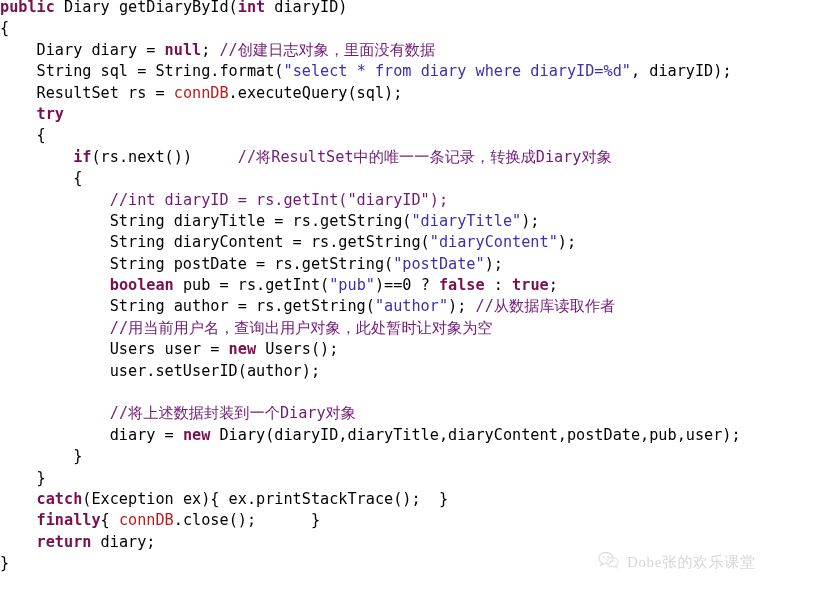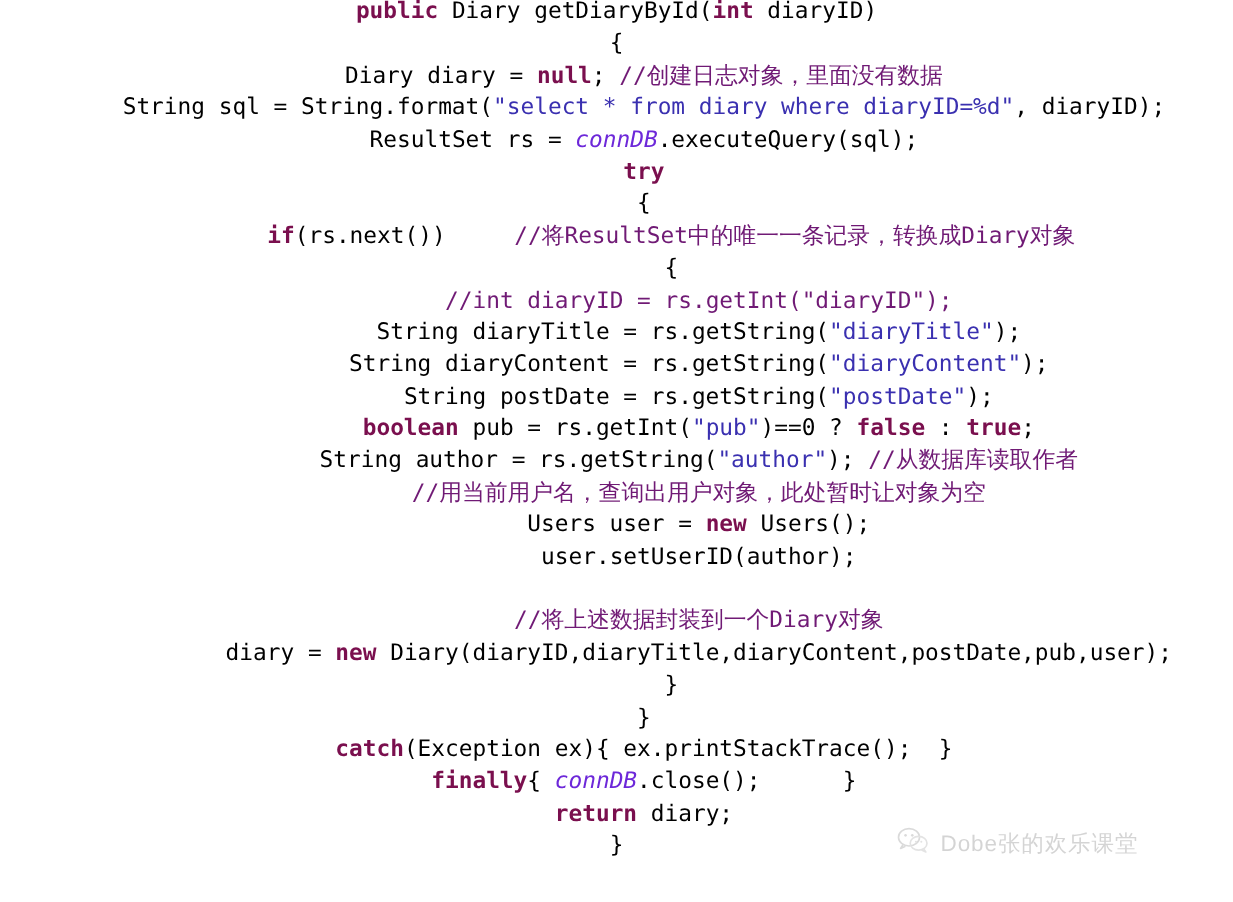--- a/index.html
+++ b/index.html
@@ -7,58 +7,57 @@
     padding: 0;
     background: #ffffff;
   }
   #screenshot {
     position: relative;
     width: 822px;
     height: 601px;
     background: #ffffff;
     overflow: hidden;
     font-family: "DejaVu Sans Mono", "Liberation Mono", monospace;
-    text-align: center;
   }
   #code-block {
     position: absolute;
     left: 0px;
     top: -3px;
     width: 822px;
     font-size: 15.2px;
     line-height: 21.4px;
     letter-spacing: 0px;
     white-space: pre;
     color: #000000;
   }
   .code-line {
     white-space: pre;
     height: 21.4px;
   }
   
   .kw   { color: #7a0f4e; font-weight: bold; }
   .str  { color: #3a30b0; }
   .cmt  { color: #701a75; }
-  .fld  { color: #6d28d9; font-style: italic; }
+  .fld  { color: #b91c1c; }
   .stm  { }
   .pln  { color: #000000; }
 
   
   #watermark {
     position: absolute;
     left: 598px;
     top: 551px;
     display: flex;
     align-items: center;
     gap: 7px;
     opacity: 0.42;
     pointer-events: none;
   }
   #watermark .wm-text {
-    font-family: Liberation Sans, sans-serif;
+    font-family: Liberation Serif, serif;
     font-size: 15px;
     color: #9b9b9b;
     letter-spacing: 0.6px;
     white-space: nowrap;
   }
   #watermark .wm-icon { display: block; }
 </style>
 </head>
 <body>
 

